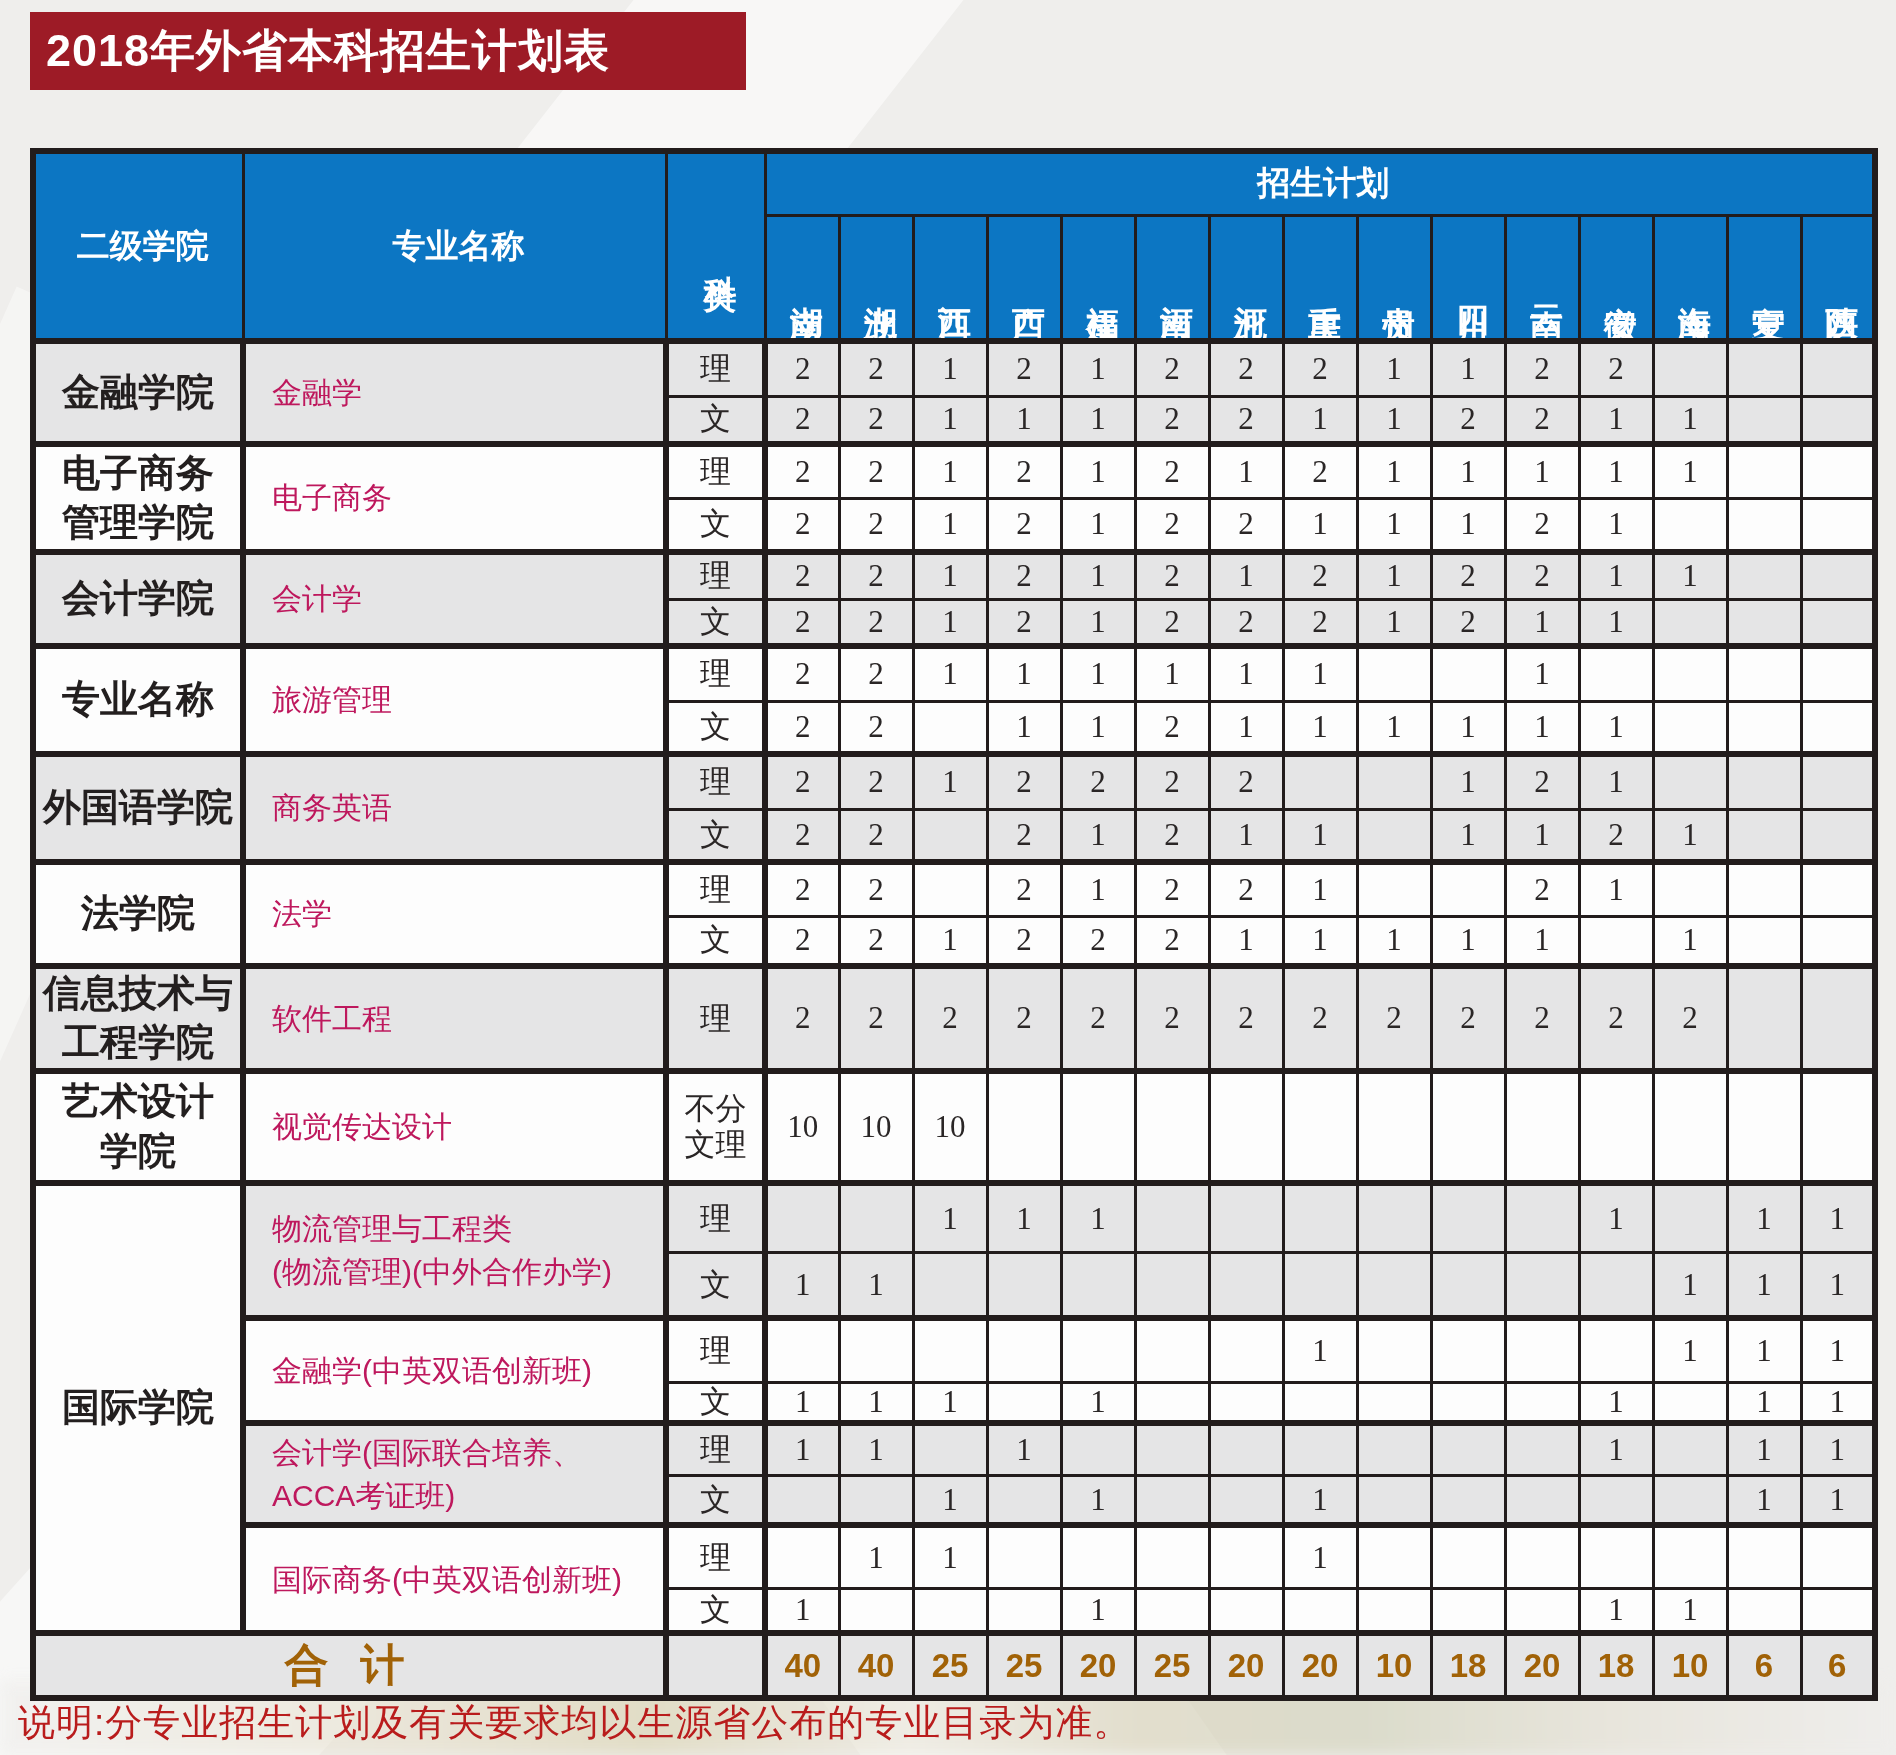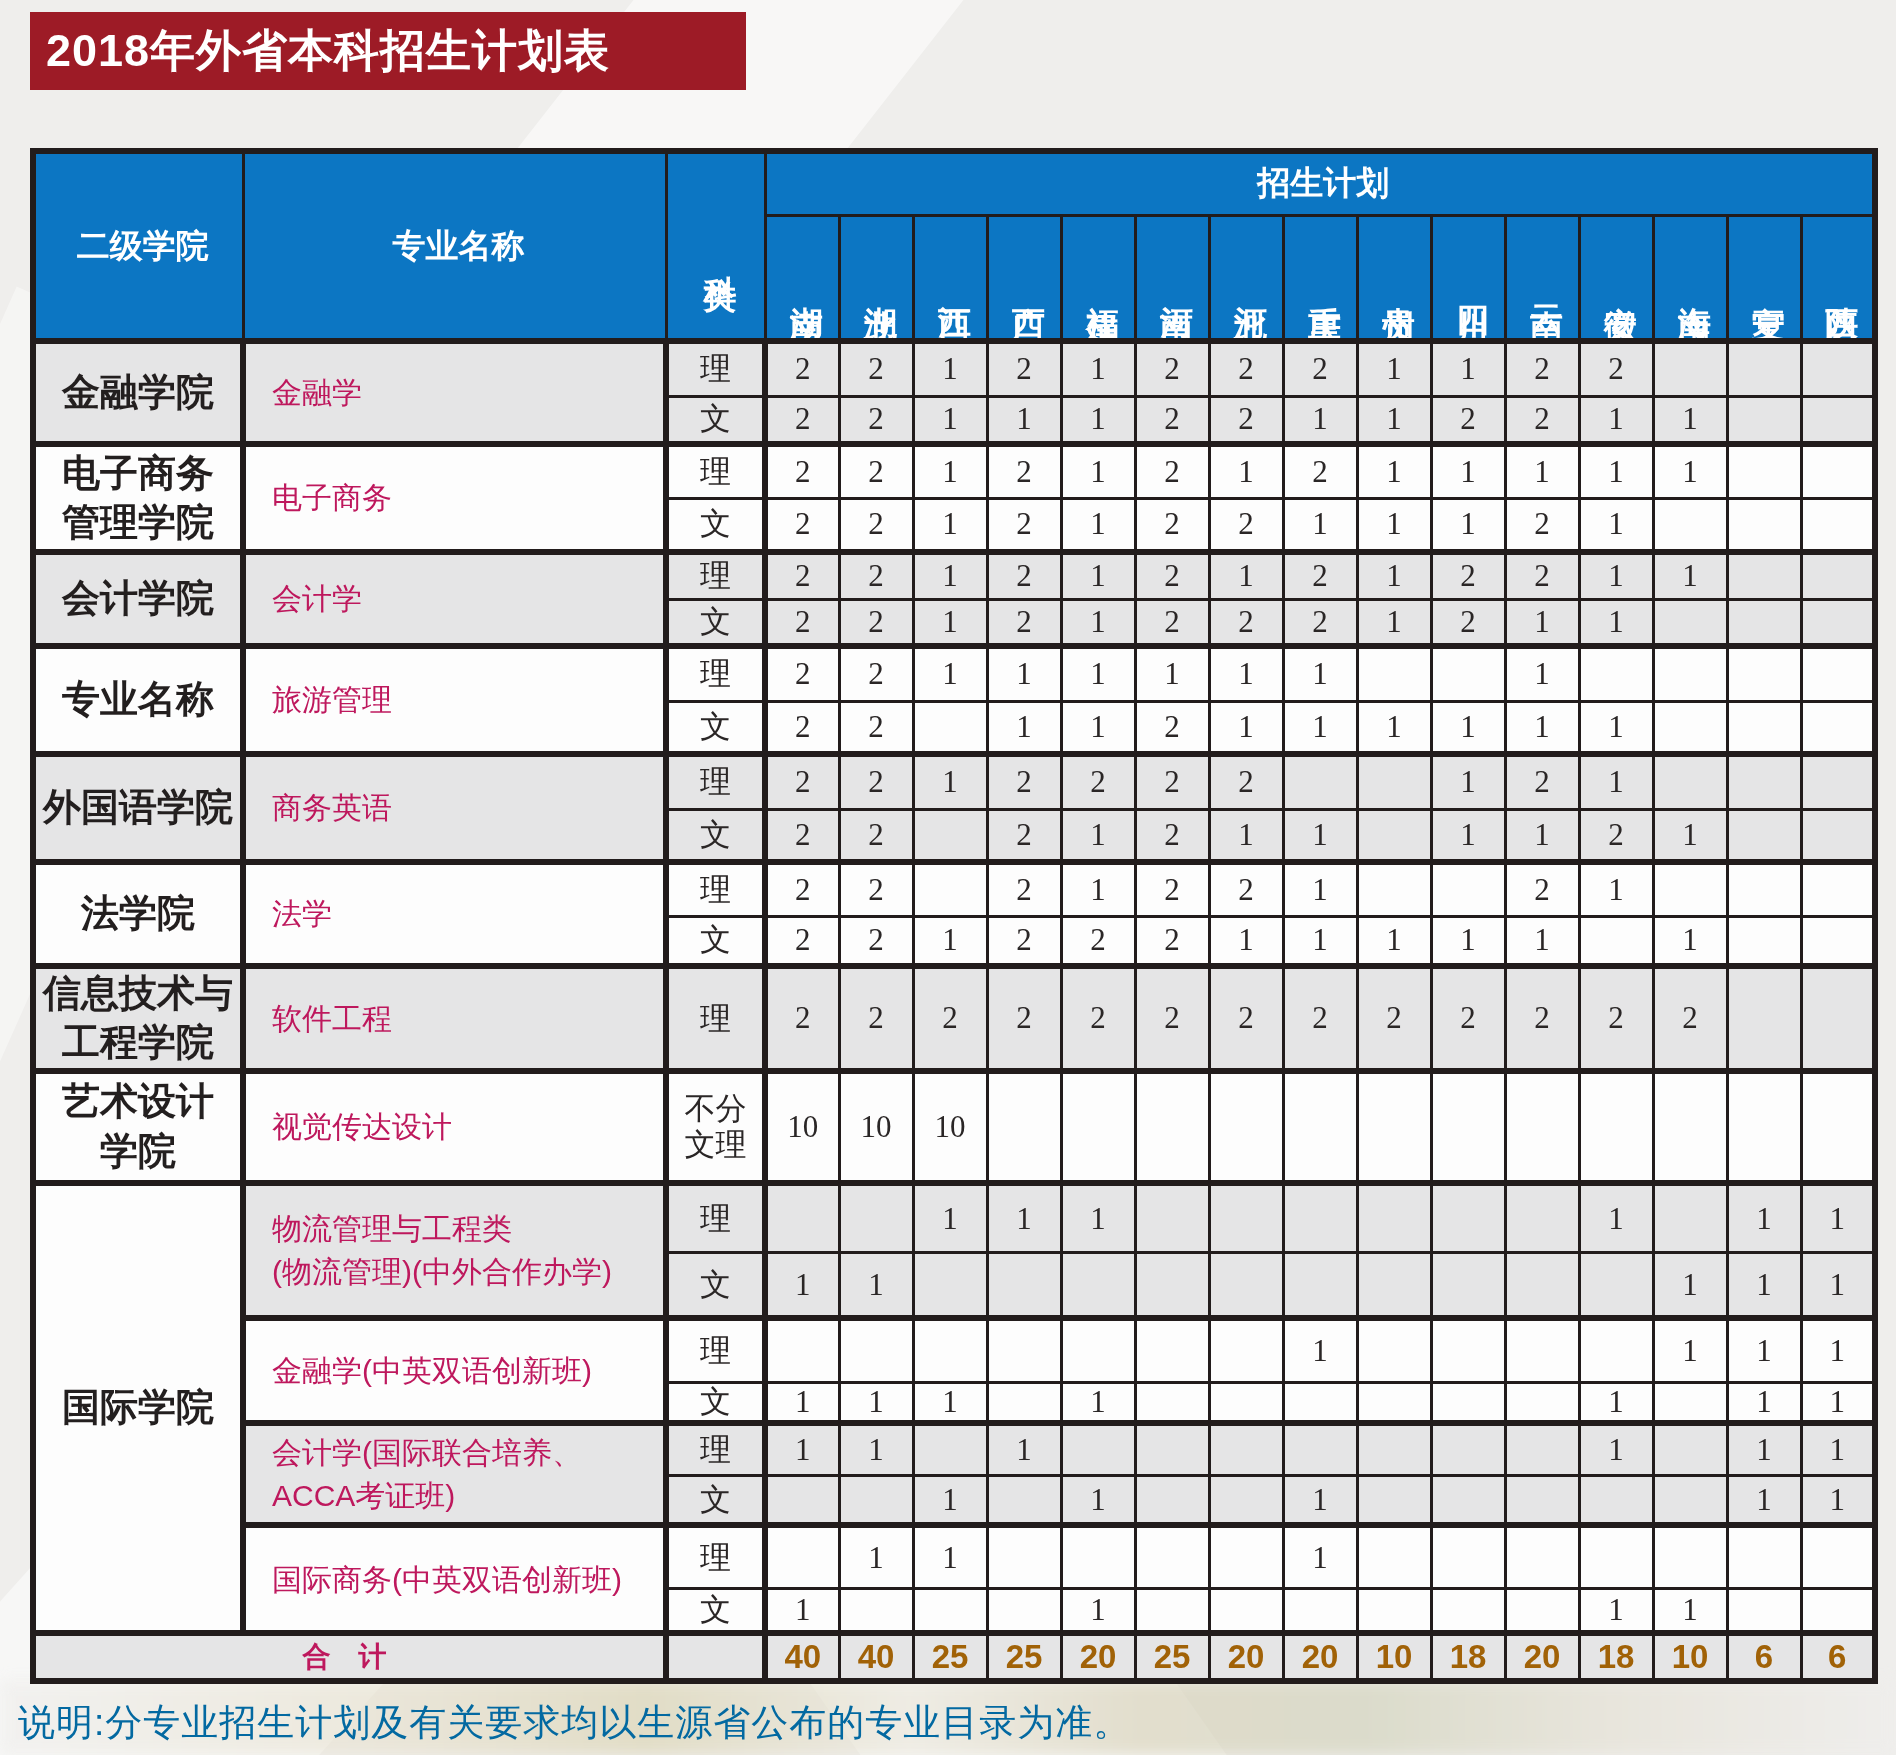--- a/index.html
+++ b/index.html
@@ -46,25 +46,25 @@
     text-align:left;padding-left:26px;font-size:30px;color:#be185d;
     white-space:pre-line;line-height:1.45;border-left-width:6px;
   }
   .subj{
     font-family:"Liberation Serif","DejaVu Serif",serif;font-size:31px;color:#2a2626;
     white-space:pre-line;line-height:1.15;border-left-width:6px;
   }
   td.subj + td.val{border-left-width:6px;}
   .val{font-family:"Liberation Serif","DejaVu Serif",serif;font-size:31px;color:#2a2626;}
   .tval{font-family:"Liberation Sans","DejaVu Sans",sans-serif;font-weight:bold;font-size:33px;color:#a16207;}
-  .total-label{font-weight:bold;font-size:28px;letter-spacing:10px;color:#be185d;}
+  .total-label{font-weight:bold;font-size:44px;letter-spacing:10px;color:#a16207;}
   
   .note{
     position:absolute;z-index:3;left:18px;top:1698px;
-    color:#0369a1;font-size:37px;letter-spacing:1px;
+    color:#b91c1c;font-size:37px;letter-spacing:1px;
   }
 </style>
 </head>
 <body>
 
 <div class="decor stripe s1"></div>
 <div class="decor stripe s2"></div>
 <div class="decor stripe s3"></div>
 <div class="decor stripe s4"></div>
 <div class="decor photo-strip"></div>

